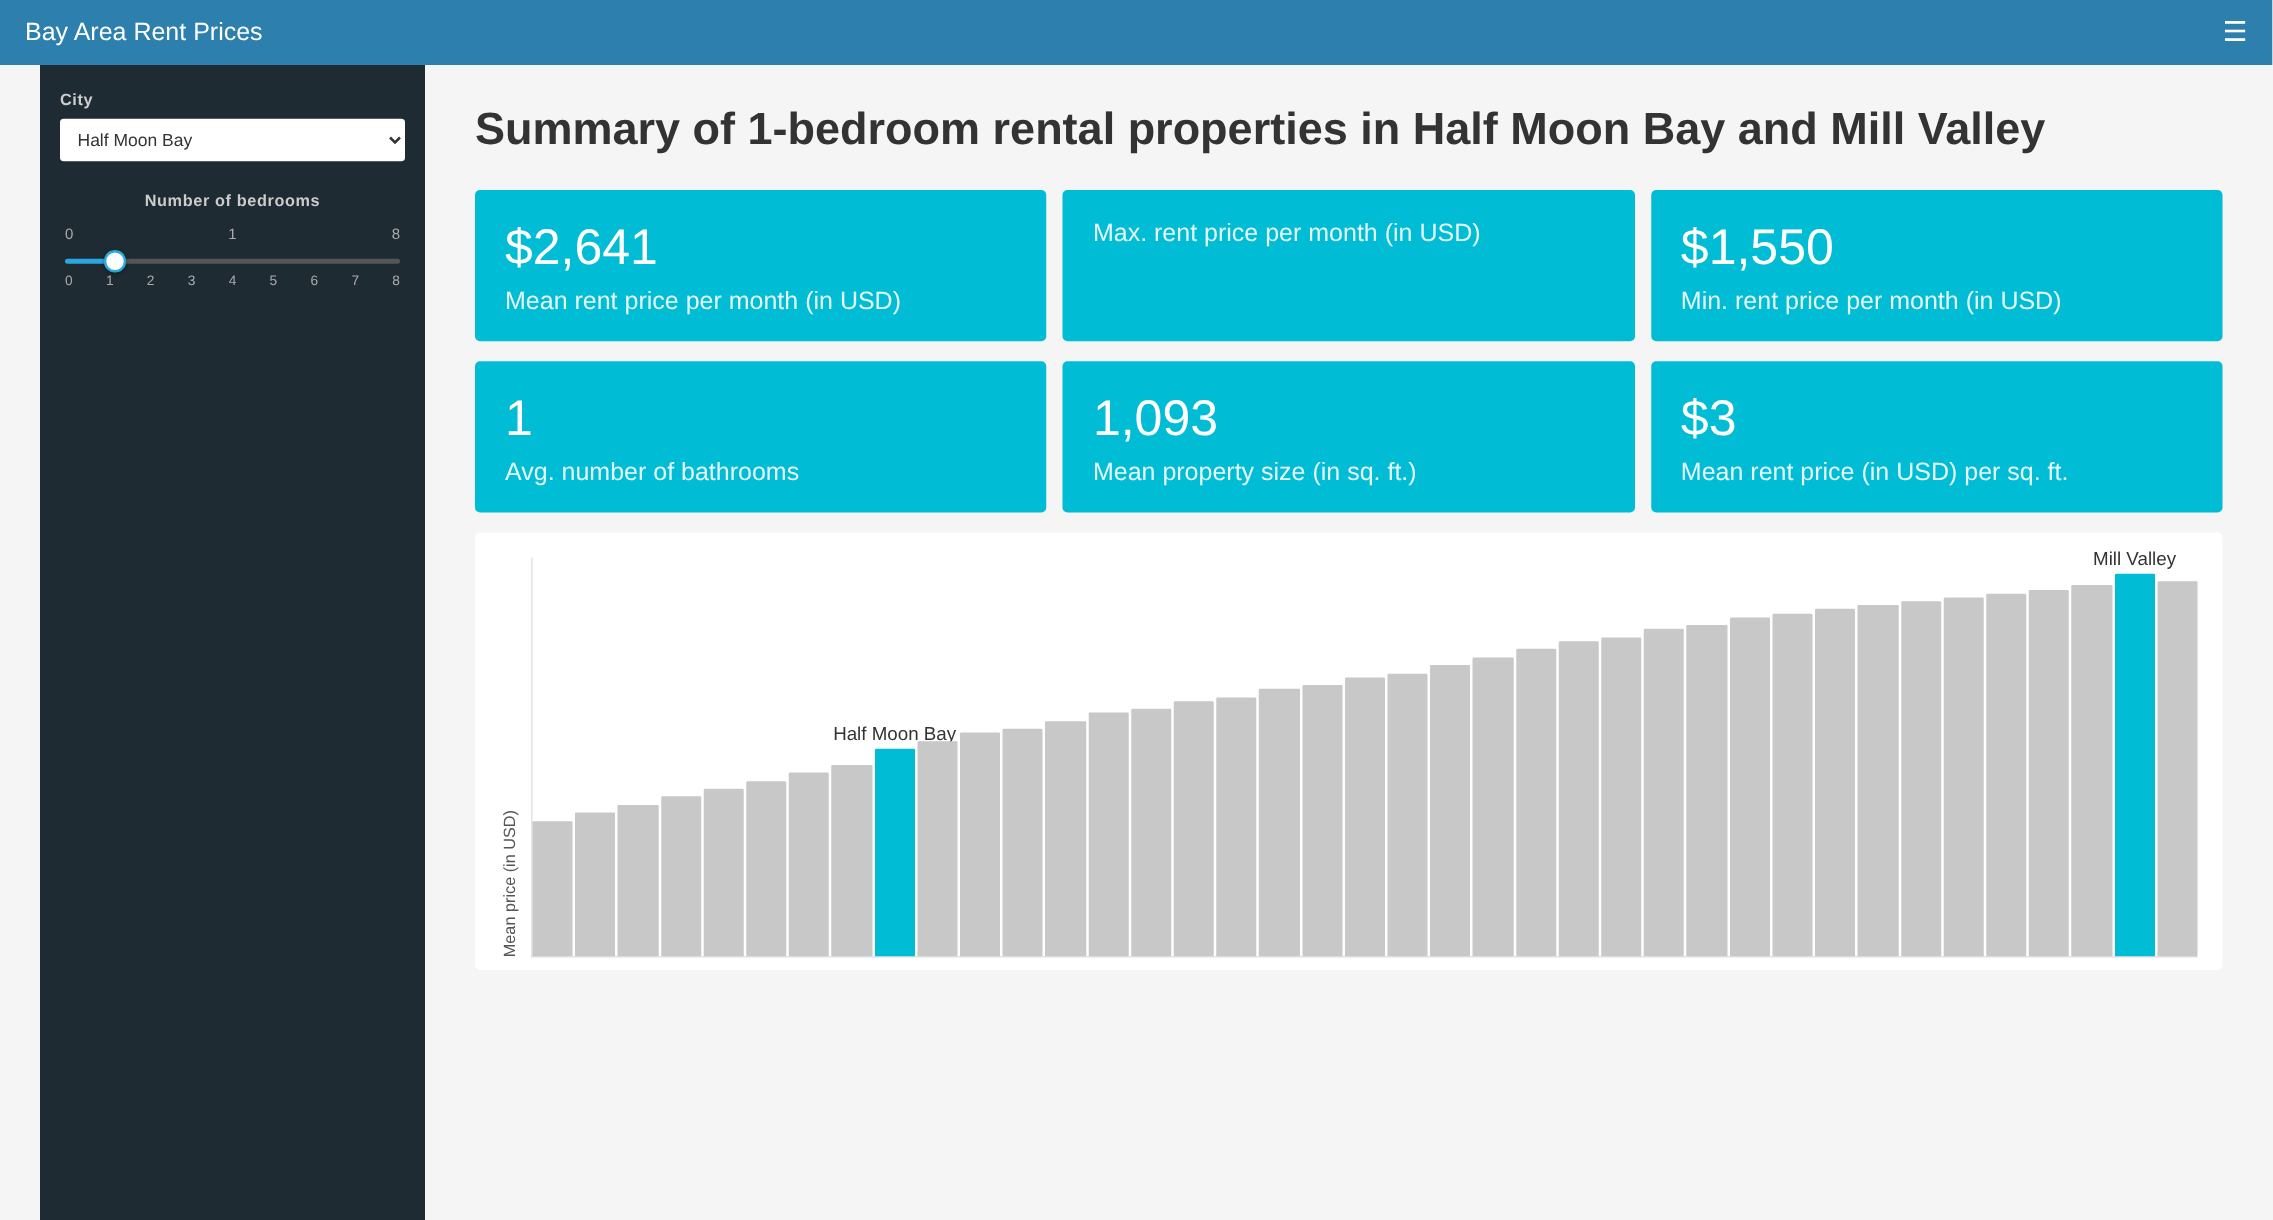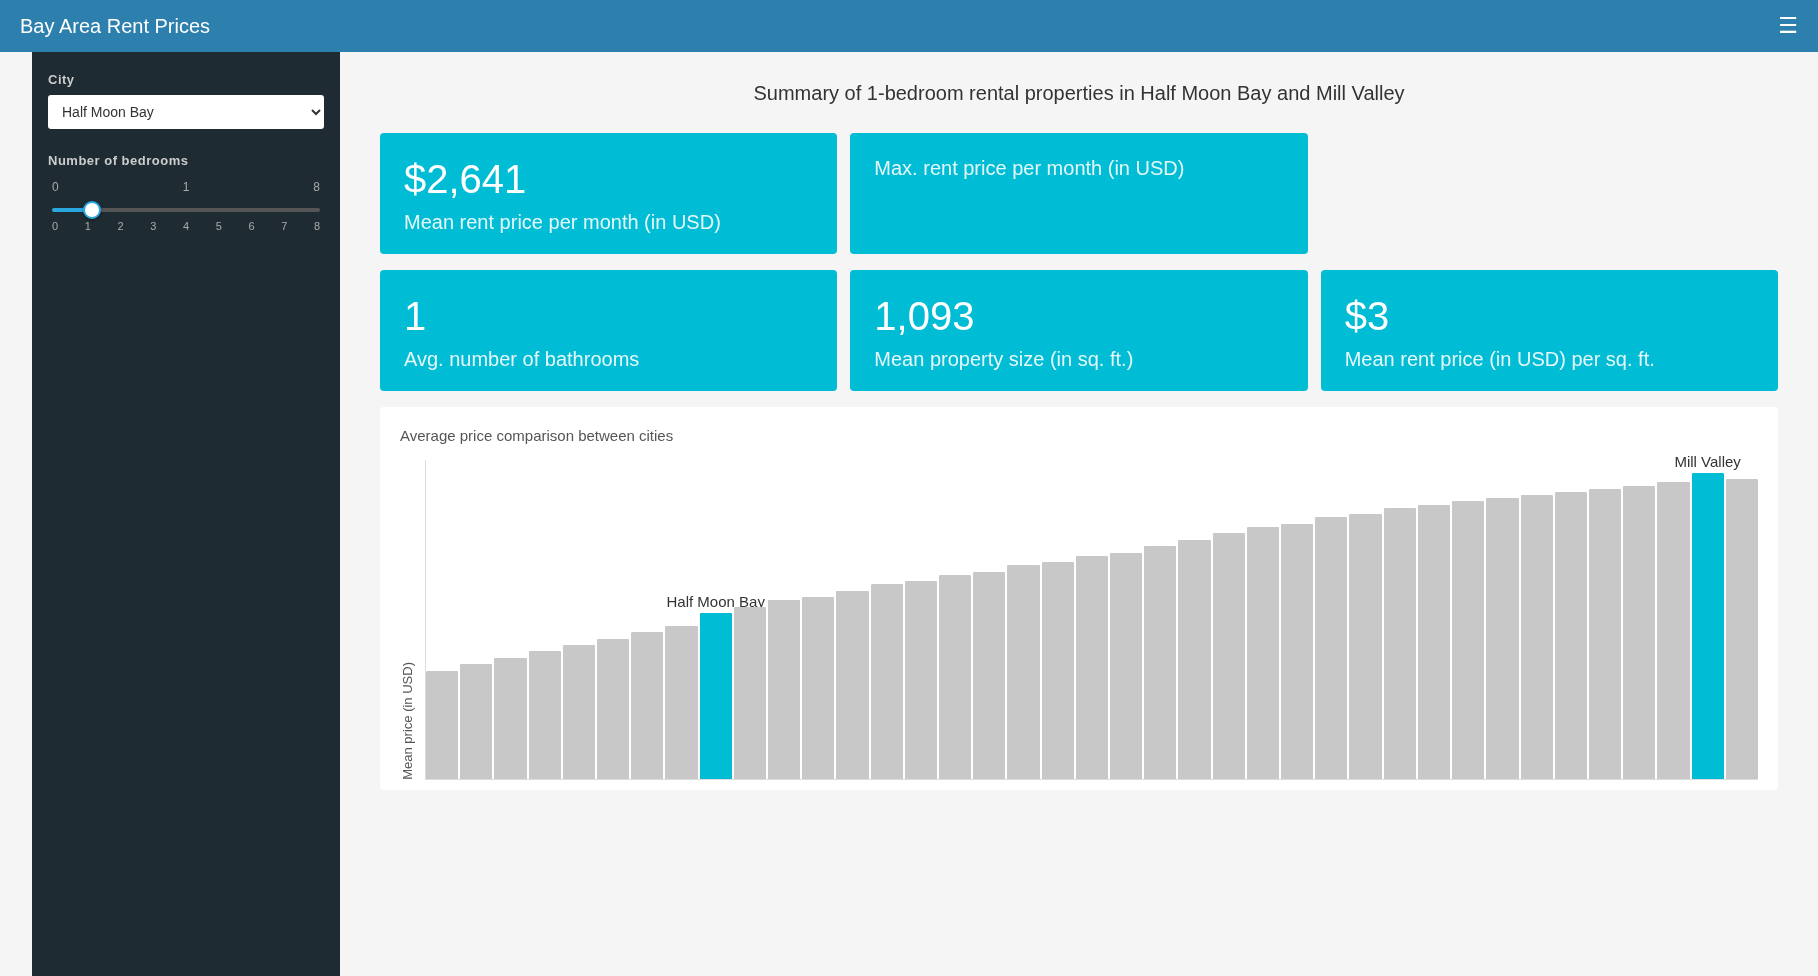--- a/index.html
+++ b/index.html
@@ -61,20 +61,21 @@
       cursor: pointer;
       outline: none;
     }
     .bedrooms-label {
       font-size: 13px;
       color: #ccc;
       font-weight: 600;
       margin-top: 24px;
       margin-bottom: 12px;
       letter-spacing: 0.5px;
+      text-align: center;
     }
     .slider-container {
       position: relative;
       padding: 0 4px;
     }
     .slider-range-labels {
       display: flex;
       justify-content: space-between;
       color: #aaa;
       font-size: 12px;
@@ -109,25 +110,25 @@
     }
 
     
     .main-content {
       flex: 1;
       overflow-y: auto;
       padding: 30px 40px;
       background: #f5f5f5;
     }
     .page-title {
-      font-size: 20px;
-      font-weight: 400;
+      font-size: 36px;
+      font-weight: 700;
       color: #333;
       margin-bottom: 28px;
-      text-align: center;
+      text-align: left;
     }
 
     
     .cards-grid {
       display: grid;
       grid-template-columns: repeat(3, 1fr);
       gap: 13px;
       margin-bottom: 16px;
     }
     .stat-card {
@@ -269,39 +270,42 @@
     <h1 class="page-title">Summary of 1-bedroom rental properties in Half Moon Bay and Mill Valley</h1>
 
     <div class="cards-grid" id="cards-top">
         <div class="stat-card">
     <div class="stat-value">$2,641</div>
     <div class="stat-desc">Mean rent price per month (in USD)</div>
   </div>
         <div class="stat-card">
     <div class="stat-desc">Max. rent price per month (in USD)</div>
   </div>
+        <div class="stat-card">
+    <div class="stat-value">$1,550</div>
+    <div class="stat-desc">Min. rent price per month (in USD)</div>
+  </div>
       </div>
 
     <div class="cards-grid" id="cards-bottom">
         <div class="stat-card">
     <div class="stat-value">1</div>
     <div class="stat-desc">Avg. number of bathrooms</div>
   </div>
         <div class="stat-card">
     <div class="stat-value">1,093</div>
     <div class="stat-desc">Mean property size (in sq. ft.)</div>
   </div>
         <div class="stat-card">
     <div class="stat-value">$3</div>
     <div class="stat-desc">Mean rent price (in USD) per sq. ft.</div>
   </div>
       </div>
 
     <div class="chart-section">
-      <div class="chart-title">Average price comparison between cities</div>
       <div class="chart-area">
 
         <div class="chart-y-label">
           Mean price (in USD)
         </div>
 
 
         <div class="bars-wrapper">
           <div class="bars-area" id="bars-area">
               <div class="bar grey" style="height: 34%; position: relative;"></div>

